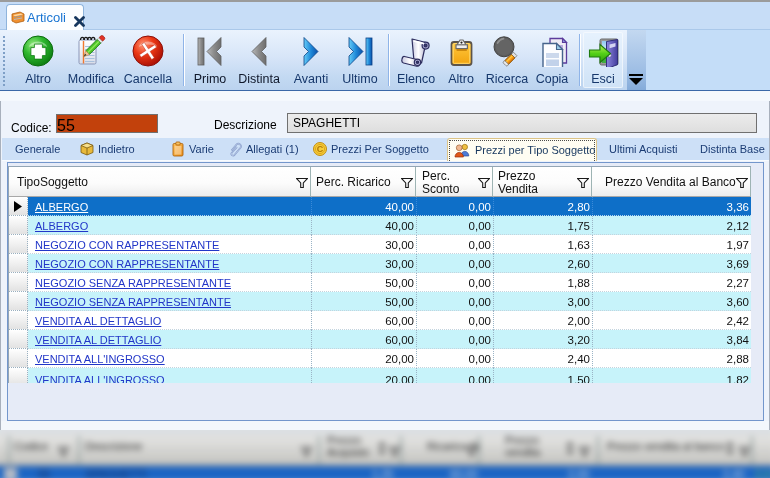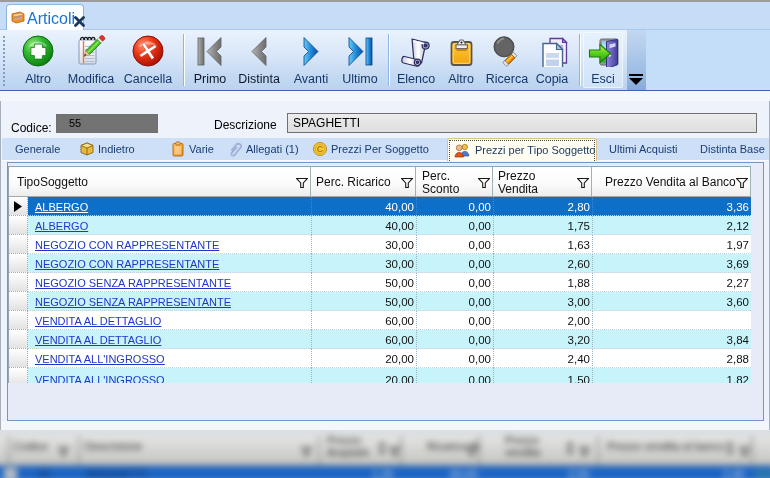--- a/index.html
+++ b/index.html
@@ -5,40 +5,40 @@
 * { margin:0; padding:0; box-sizing:border-box; }
 html,body { width:770px; height:478px; overflow:hidden; }
 body { font-family:"Liberation Sans", sans-serif; position:relative; background:#fff; }
 #page { position:absolute; left:0; top:0; width:770px; height:478px; overflow:hidden; }
 .abs { position:absolute; }
 
 
 #tabbar { left:0; top:0; width:770px; height:30px; background:#c7ddf7; border-top:2px solid #9b9b9b; border-bottom:1px solid #aac8ea; }
 #doctab { left:6px; top:4px; width:78px; height:26px; background:#fdfeff; border:1px solid #8fb4dc; border-bottom:none; border-radius:4px 4px 0 0; }
 #doctab .ticon { left:3px; top:4px; }
-#doctab .tlabel { left:20px; top:5px; font-size:16px; color:#1874d2; }
+#doctab .tlabel { left:20px; top:5px; font-size:13px; color:#1874d2; }
 
 
 #toolbar { left:0; top:30px; width:646px; height:60px; background:linear-gradient(#eaf3fd, #d7e5f8 45%, #c3d9f2 78%, #bbd3ef); }
 #toolbar-right { left:646px; top:30px; width:124px; height:60px; background:#c4ddf8; }
 #toolbar-line { left:0; top:90px; width:770px; height:1px; background:#3a68a8; }
 #below-toolbar { left:0; top:91px; width:770px; height:10px; background:#f4f8fd; }
 #grip { left:3px; top:36px; width:2px; height:50px; background-image:repeating-linear-gradient(#7e9fc6 0 2px, transparent 2px 4px); }
 .tbtn { top:33px; height:55px; text-align:center; }
 .tbtn .ticn { position:absolute; left:50%; transform:translateX(-50%); top:2px; }
 .tbtn .tlbl { position:absolute; left:0; right:0; top:39px; font-size:12.5px; color:#16376b; white-space:nowrap; }
 .tbtn.dis .tlbl { color:#0f172a; }
 .tsep { top:34px; width:1px; height:52px; background:#8fb4e8; box-shadow:1px 0 0 #ffffff; }
 #overflow { left:627px; top:30px; width:19px; height:60px; background:linear-gradient(#c3d8f0, #9dbde4 70%, #85abd9); }
 #overflow svg { position:absolute; left:2px; top:44px; }
 
 
 #panel { left:0; top:101px; width:770px; height:329px; background:#eef3fb; border-left:1px solid #a8b0bc; border-right:1px solid #a8b0bc; }
 .flabel { font-size:12px; color:#000; }
-#codice-input { left:55px; top:13px; width:102px; height:19px; background:#737373; border:1px solid #707070; font-size:11px; padding:2px 0 0 12px; }
+#codice-input { left:55px; top:13px; width:102px; height:19px; background:#c2410c; border:1px solid #707070; font-size:16px; padding:2px 0 0 0; }
 #descr-input { left:286px; top:12px; width:470px; height:20px; background:linear-gradient(#ececec,#dedede); border:1px solid #707070; font-size:12px; padding:2px 0 0 5px; }
 
 
 #tabstrip { left:1px; top:37px; width:767px; height:23px; background:#cde0f7; border-bottom:1px solid #f7fbff; }
 .ptab { position:absolute; top:0; font-size:11px; color:#1b3c74; white-space:nowrap; }
 #seltab { left:445px; top:0px; width:150px; height:23px; background:#fffdf2; border:1px solid #dcc488; border-bottom:none; border-radius:3px 3px 0 0; }
 #seltab span { position:absolute; left:27px; top:5px; font-size:11px; color:#17375e; white-space:nowrap; }
 
 
 #container { left:6px; top:61px; width:757px; height:259px; border:1px solid #7396cc; background:#e6ebf7; }
@@ -471,20 +471,21 @@
             <span class="vsep" style="left:484px;"></span>
             <span class="vsep" style="left:583px;"></span>
             <span class="rowline"></span>
           </div>
 <div class="grow" style="top:144px;">
             <div class="ind"></div>
             <span class="glink" style="">VENDITA AL DETTAGLIO</span>
             <span class="gnum" style="left:302px; width:103px;">60,00</span>
             <span class="gnum" style="left:407px; width:75px;">0,00</span>
             <span class="gnum" style="left:484px; width:97px;">2,00</span>
+            <span class="gnum" style="left:583px; width:157px;">2,42</span>
             <span class="vsep" style="left:302px;"></span>
             <span class="vsep" style="left:407px;"></span>
             <span class="vsep" style="left:484px;"></span>
             <span class="vsep" style="left:583px;"></span>
             <span class="rowline"></span>
           </div>
 <div class="grow cyan" style="top:163px;">
             <div class="ind"></div>
             <span class="glink" style="">VENDITA AL DETTAGLIO</span>
             <span class="gnum" style="left:302px; width:103px;">60,00</span>

